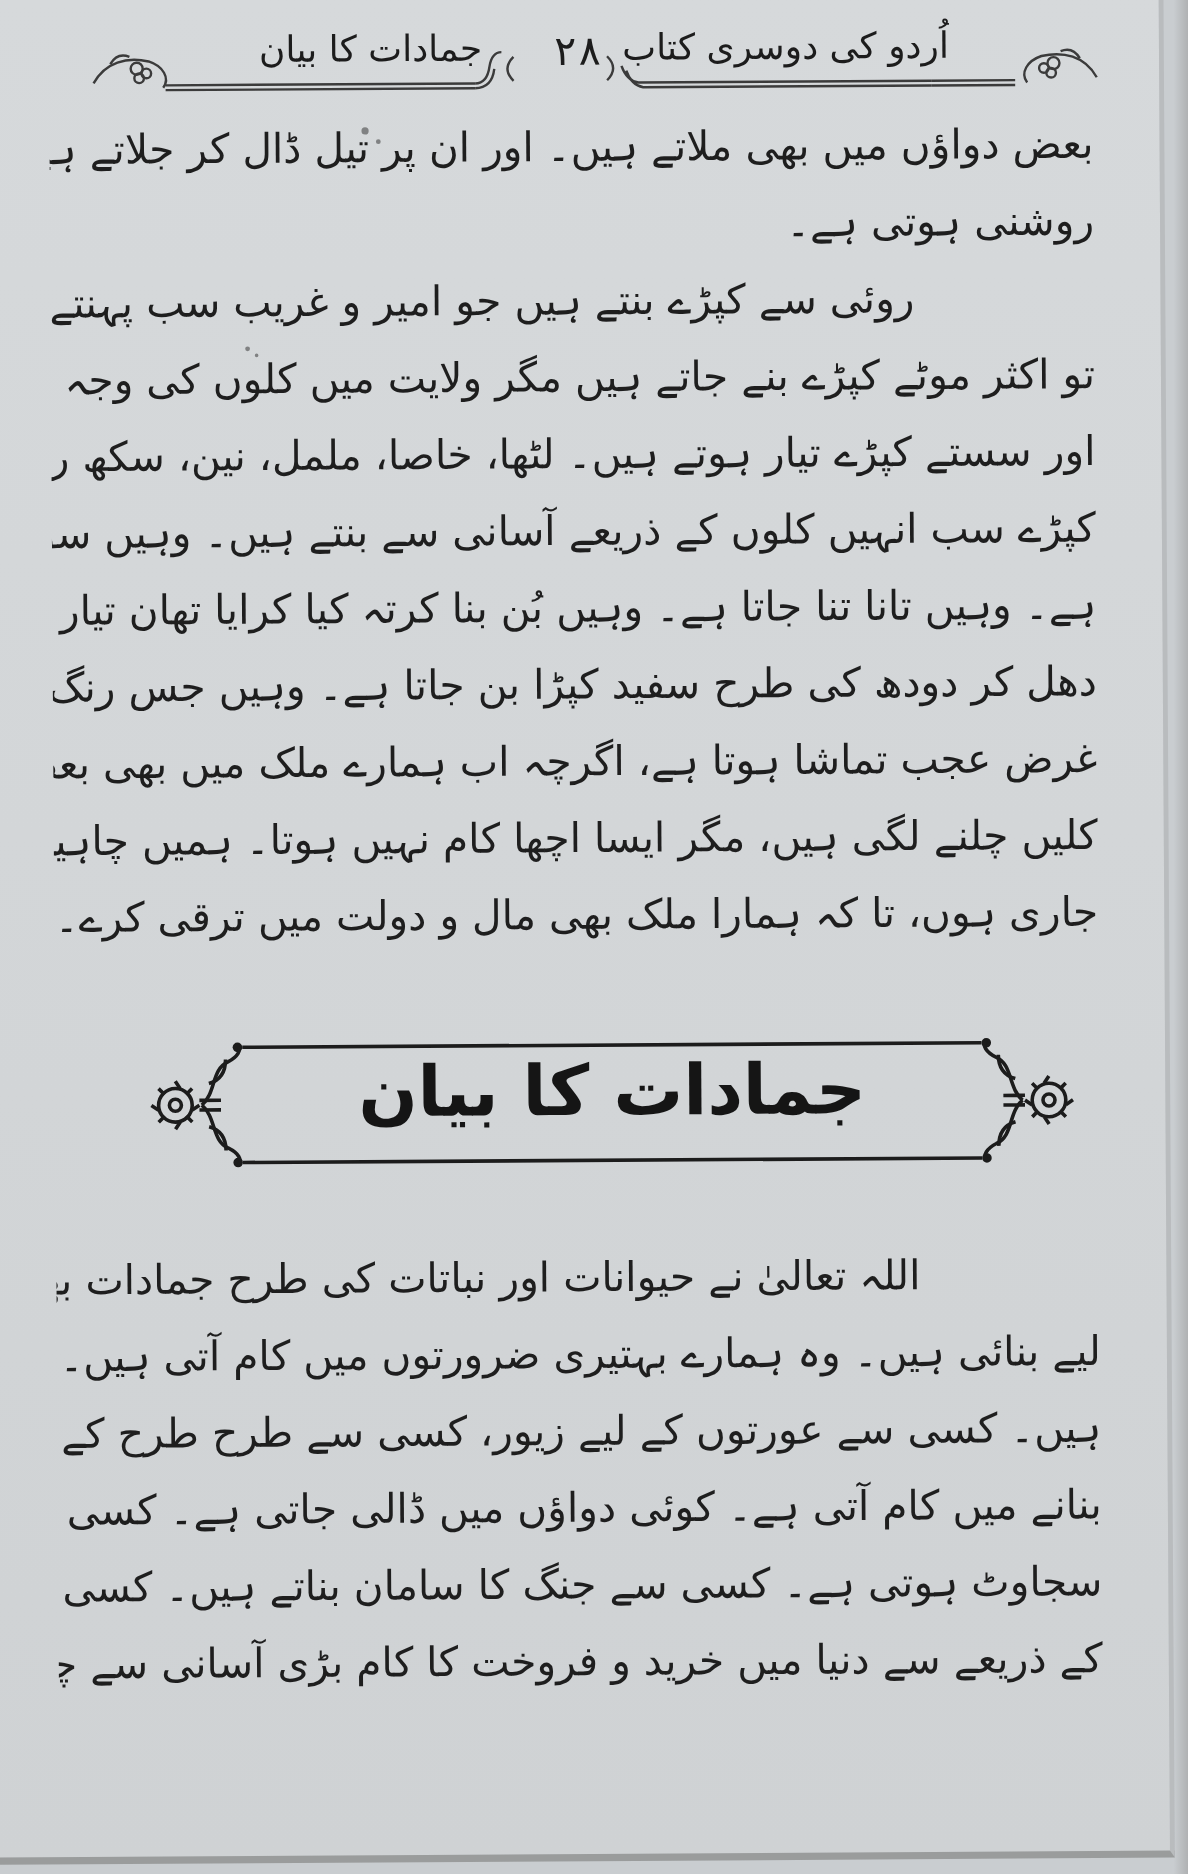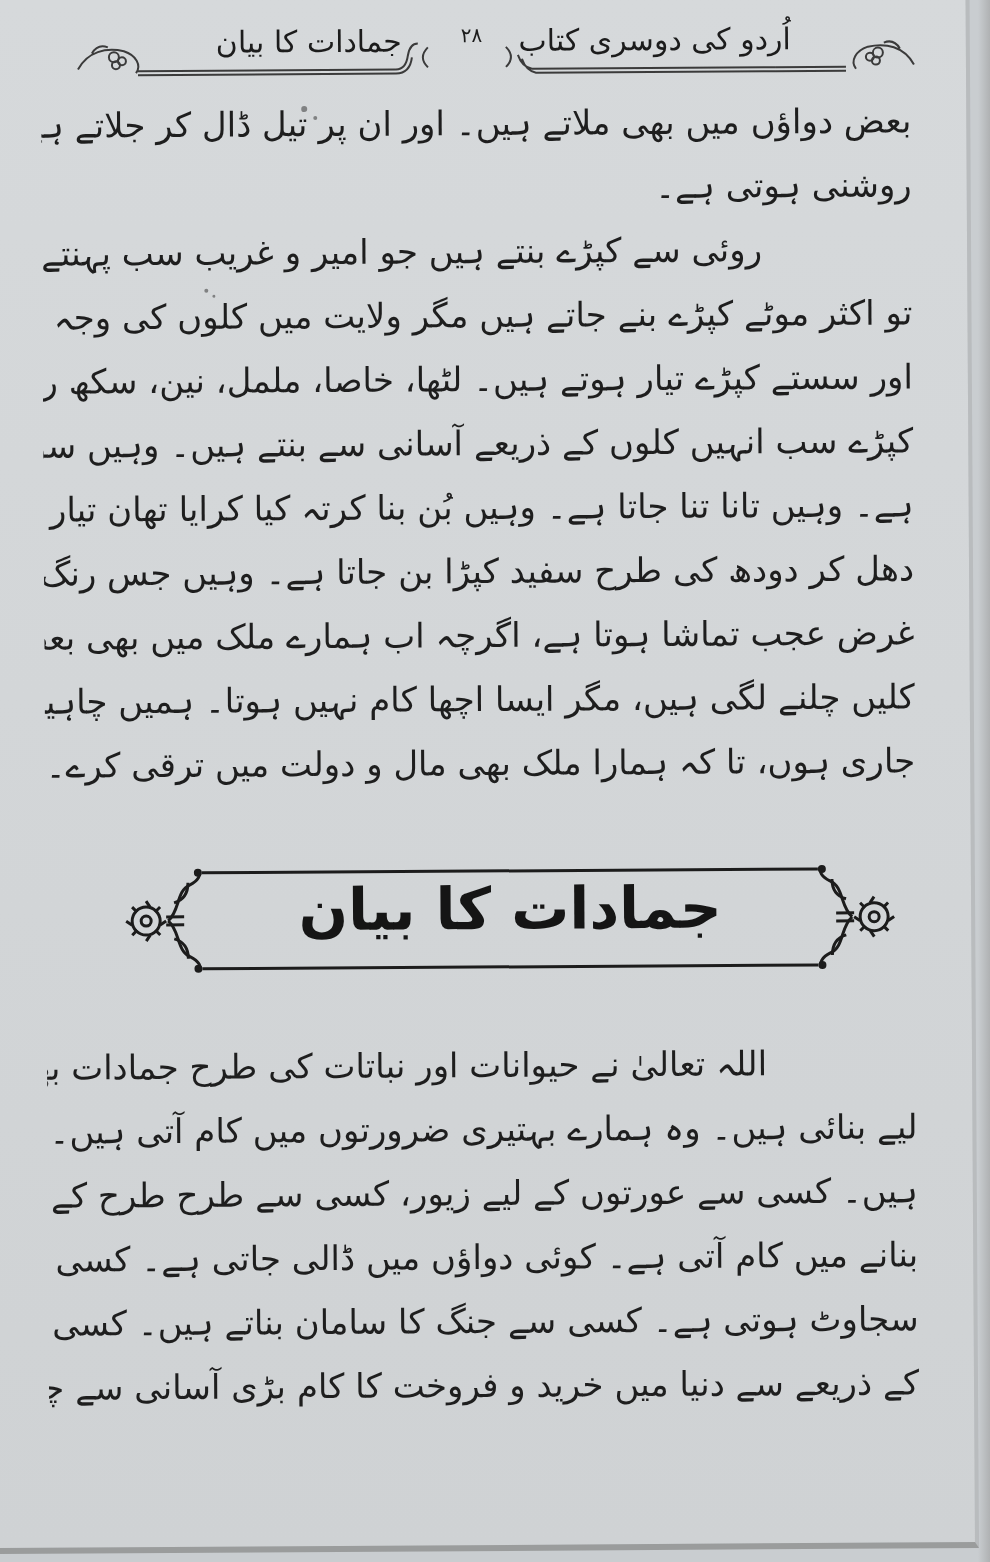--- a/index.html
+++ b/index.html
@@ -25,22 +25,22 @@
     position: absolute; left: 85px; top: 22px; width: 840px; height: 60px;
   }
   .header svg { position: absolute; left: 0; top: 0; }
   .header-book {
     position: absolute; right: 125px; top: 4px;
     font-size: 30px; color: #1c1c1c; direction: rtl;
     font-family: "DejaVu Sans", sans-serif;
   }
   .header-page {
     position: absolute; left: 385px; top: 4px;
-    font-size: 20px; color: #1c1c1c; direction: rtl;
-    font-family: Liberation Sans, sans-serif;
+    font-size: 34px; color: #1c1c1c; direction: rtl;
+    font-family: Liberation Mono, monospace;
   }
   .header-chapter {
     position: absolute; left: 140px; top: 4px;
     font-size: 30px; color: #1c1c1c; direction: rtl;
     font-family: "DejaVu Sans", sans-serif;
   }
   .body-text {
     position: absolute; right: 55px; width: 870px;
     direction: rtl; text-align: justify;
     color: #1e1e1e; font-size: 34px;

